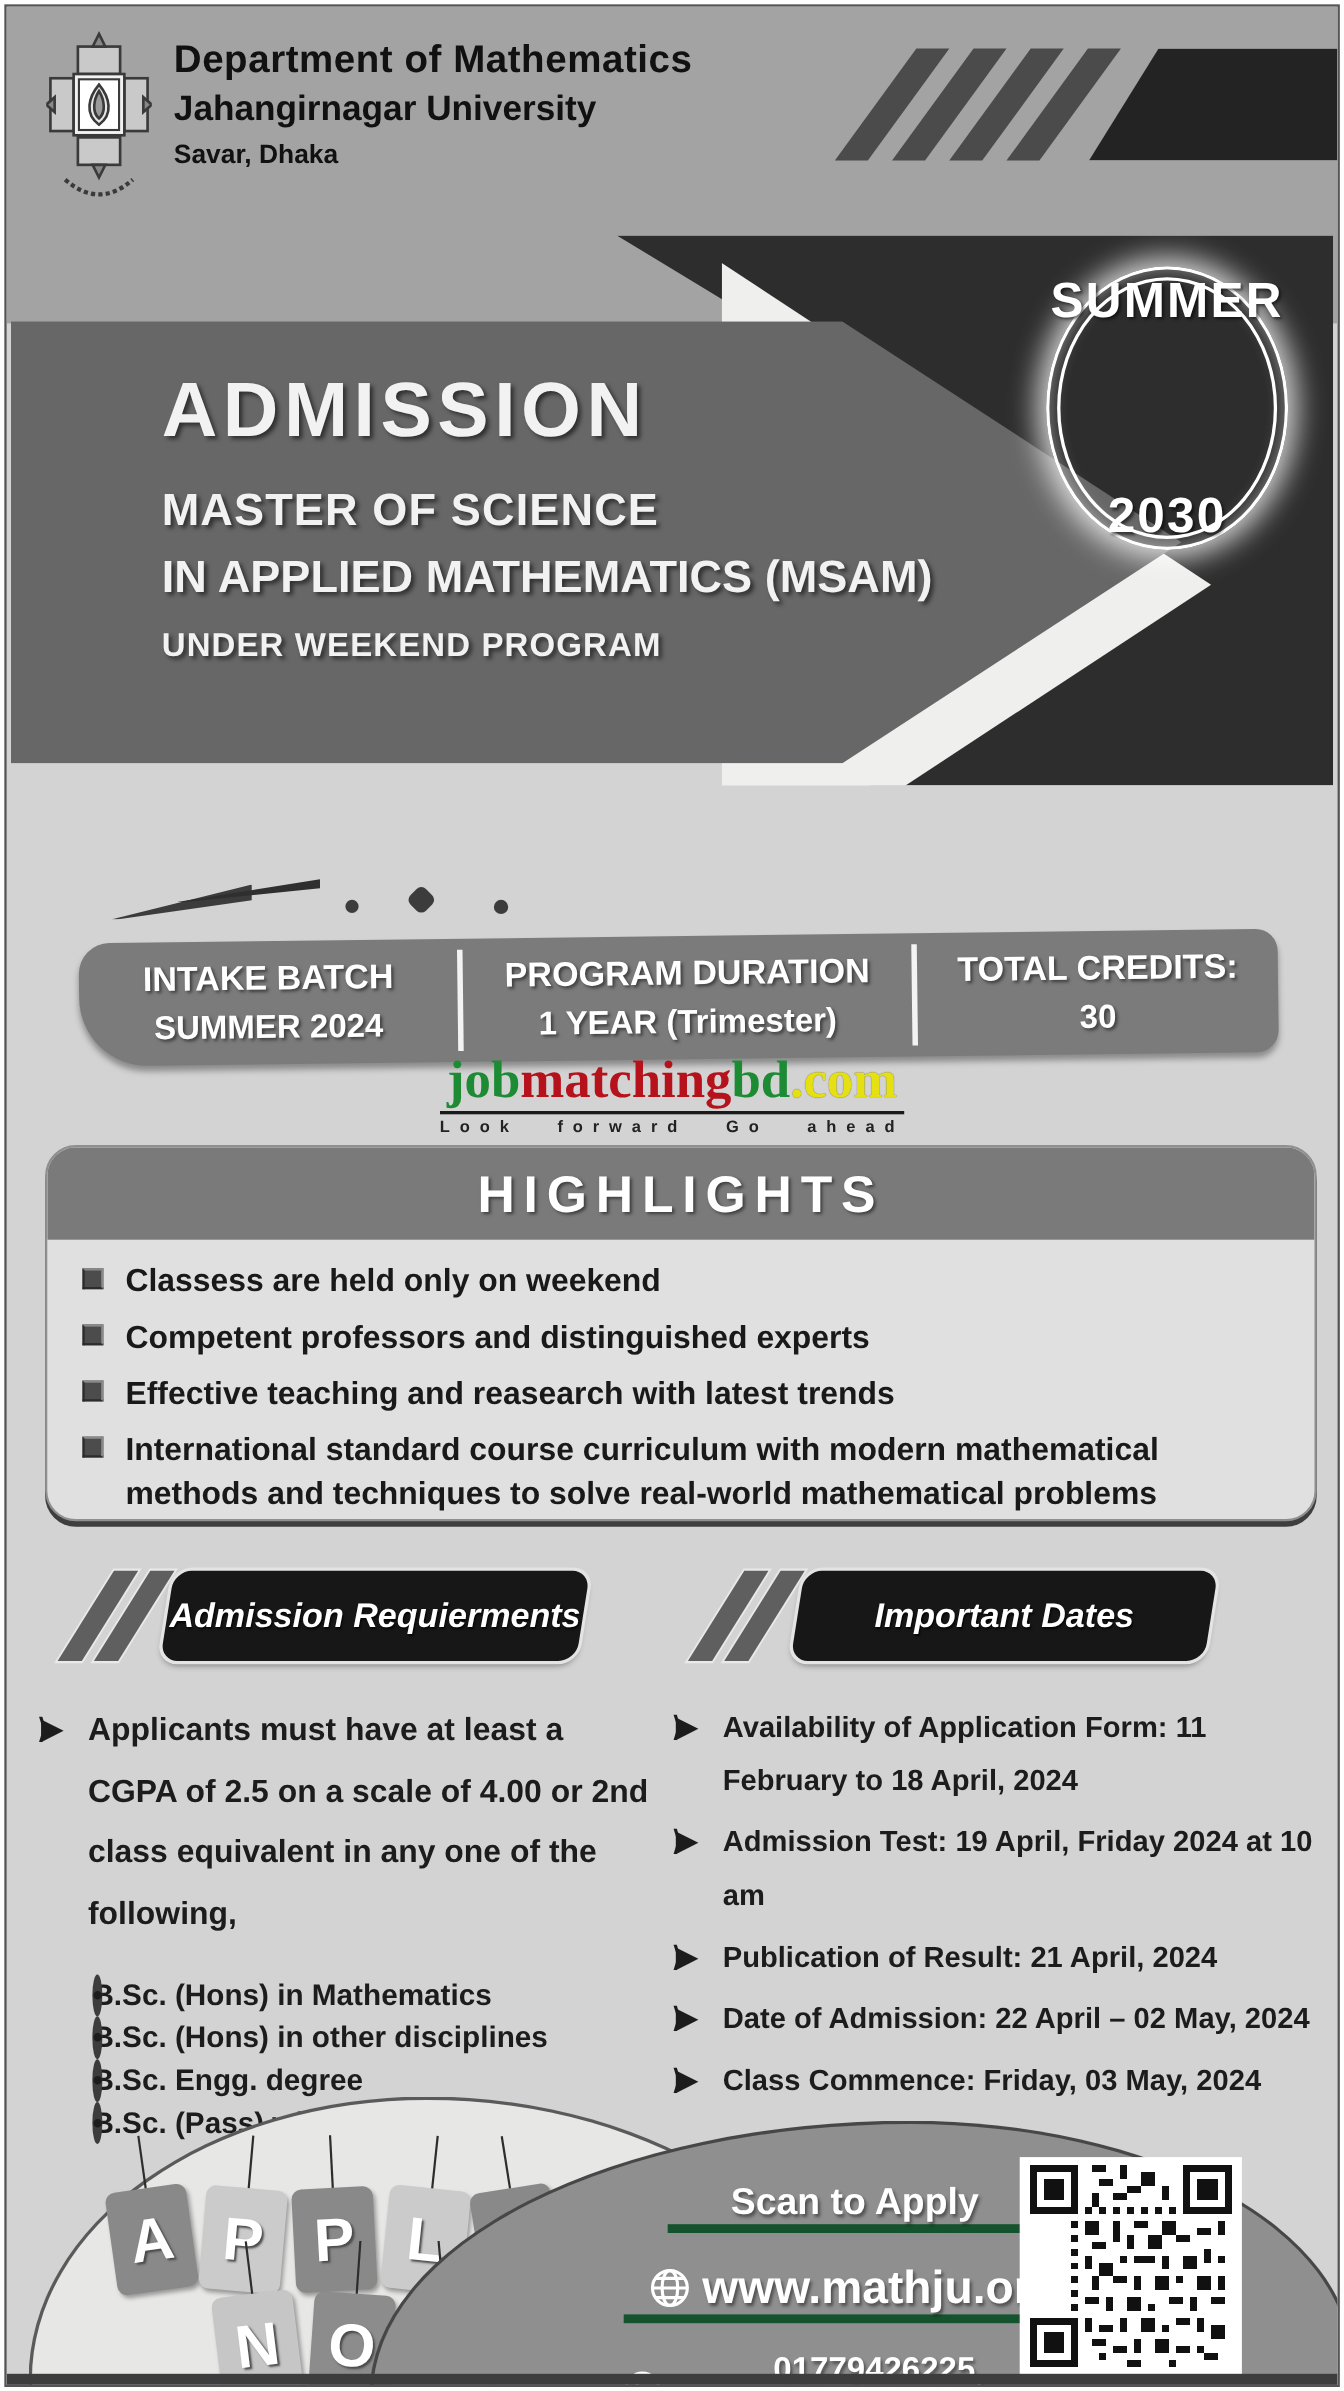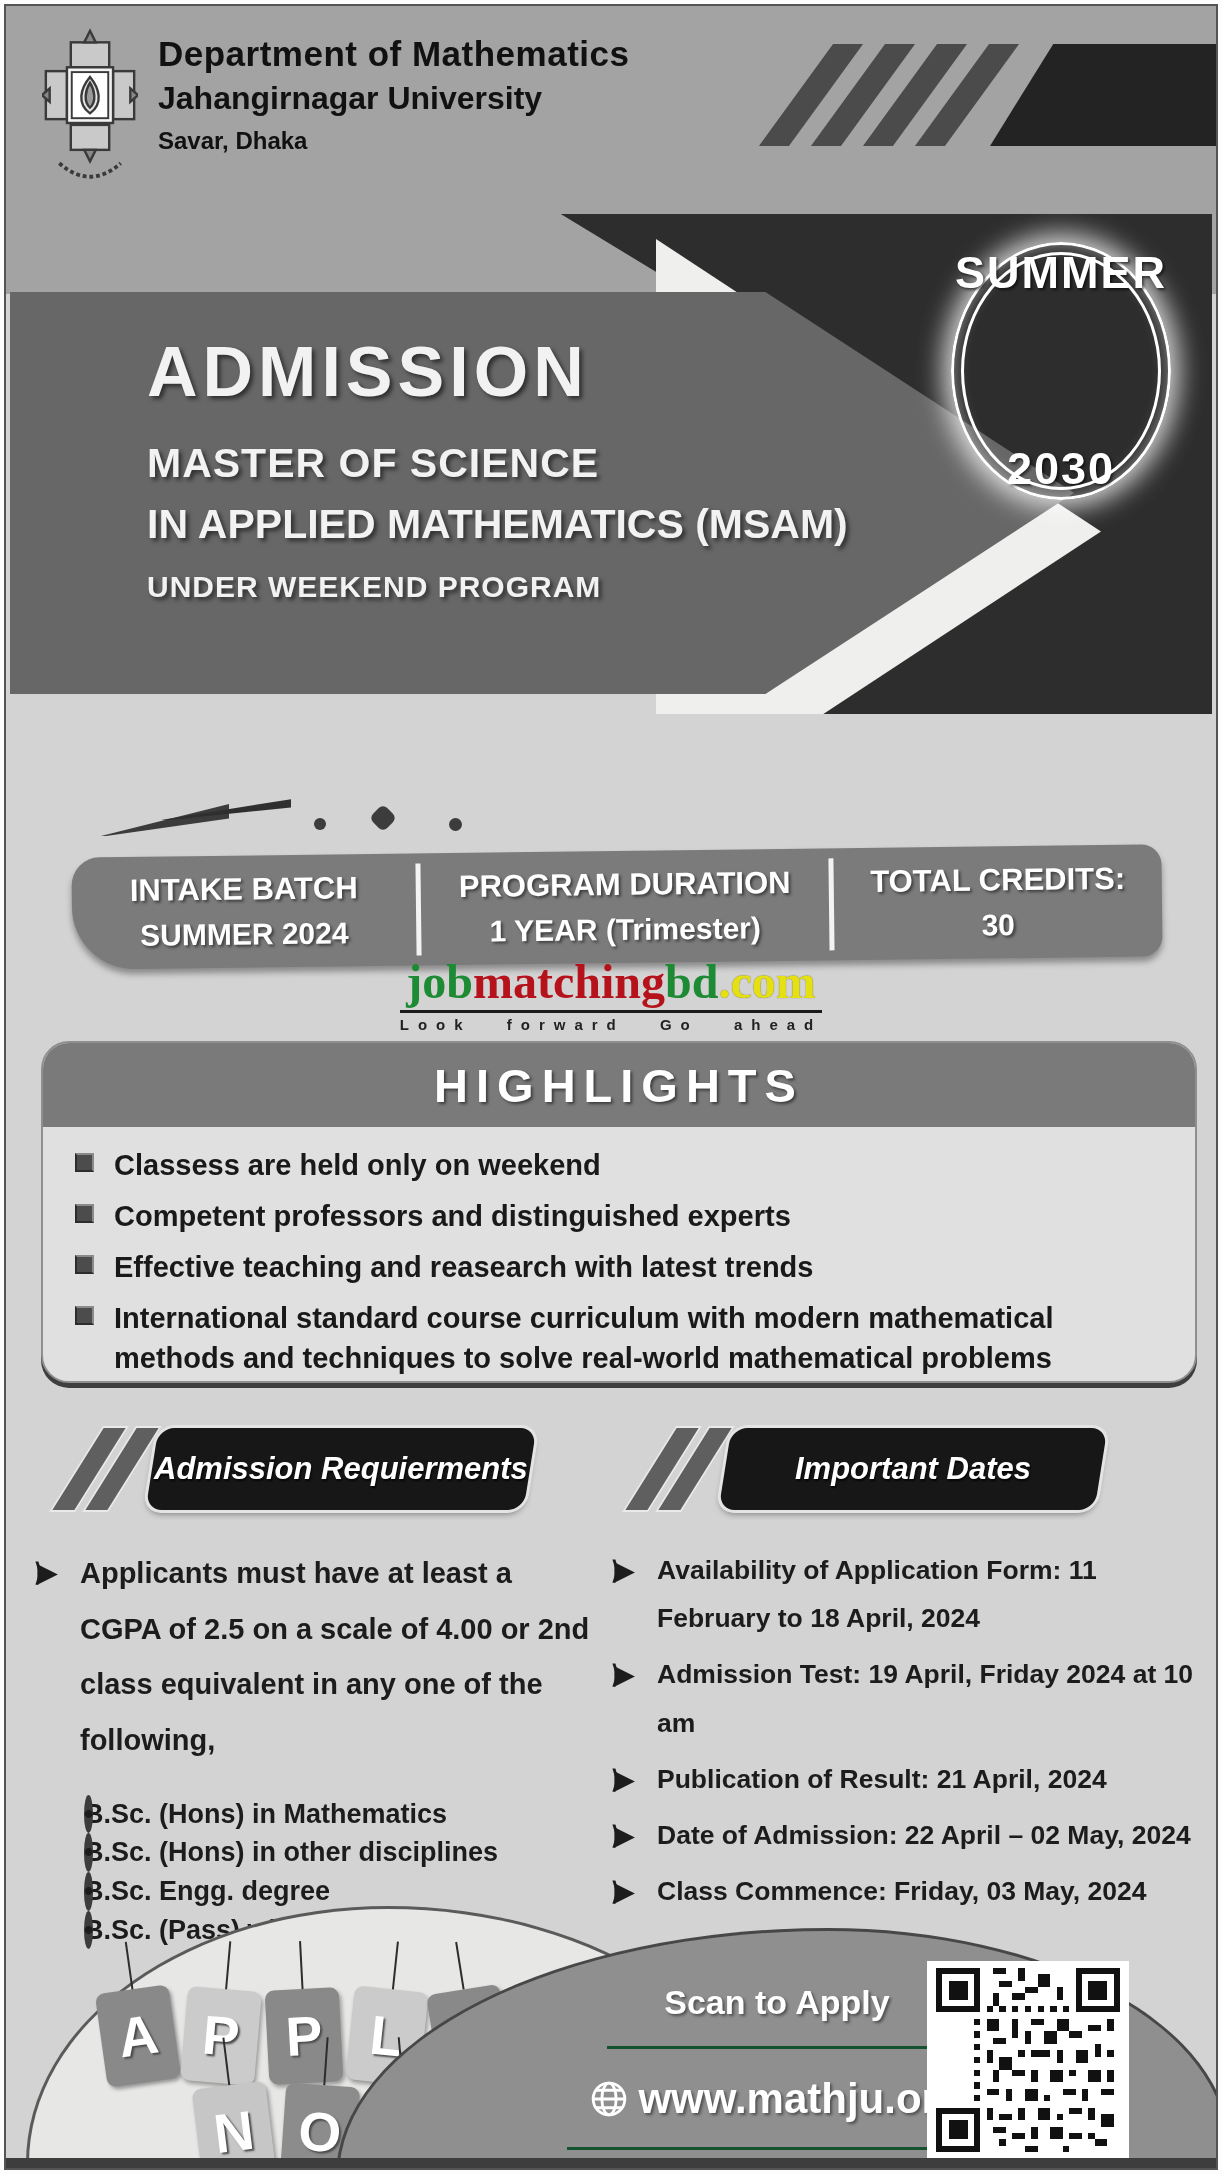--- a/index.html
+++ b/index.html
@@ -110,21 +110,21 @@
   .row1 .tag:nth-child(2){transform:rotate(5deg);}
   .row1 .tag:nth-child(3){transform:rotate(-3deg);}
   .row1 .tag:nth-child(4){transform:rotate(6deg);}
   .row1 .tag:nth-child(5){transform:rotate(-9deg);}
   .row2 .tag:nth-child(odd){background:#c6c6c6;}
   .row2 .tag:nth-child(even){background:#8c8c8c;}
   .row2 .tag:nth-child(1){transform:rotate(-7deg);}
   .row2 .tag:nth-child(2){transform:rotate(4deg);}
   .row2 .tag:nth-child(3){transform:rotate(-5deg);}
   .contact{position:absolute;left:228px;top:52px;width:420px;color:#fff;text-align:center;}
-  .contact-line{border-bottom:3px solid #14532d;padding-bottom:24px;margin-bottom:26px;text-shadow:2px 2px 3px rgba(0,0,0,.45);}
+  .contact-line{border-bottom:8px solid #14532d;padding-bottom:0;margin-bottom:26px;text-shadow:2px 2px 3px rgba(0,0,0,.45);}
   .scan{font-size:34px;font-weight:bold;width:340px;margin-left:auto;margin-right:auto;}
   .site{font-size:42px;font-weight:bold;display:flex;align-items:center;justify-content:center;gap:10px;}
   .phones{font-size:30px;font-weight:bold;display:flex;align-items:center;justify-content:center;gap:10px;}
   .icon-svg{flex:0 0 auto;}
   .qr-box{position:absolute;left:588px;top:30px;width:202px;height:198px;background:#fff;padding:7px;box-sizing:border-box;}
   .bottom-band{position:absolute;left:0;right:0;bottom:0;height:16px;background:#3d3d3d;z-index:3;}
 </style>
 </head>
 <body>
 

